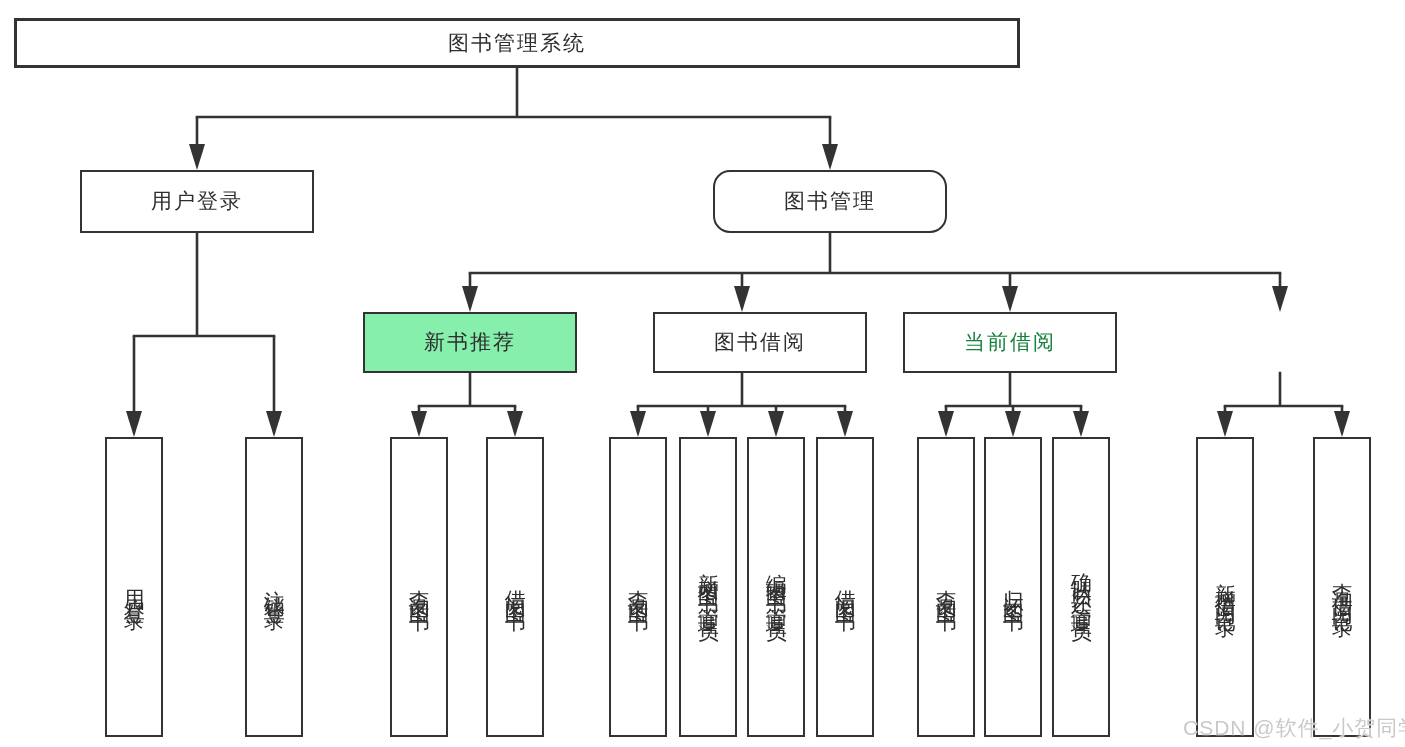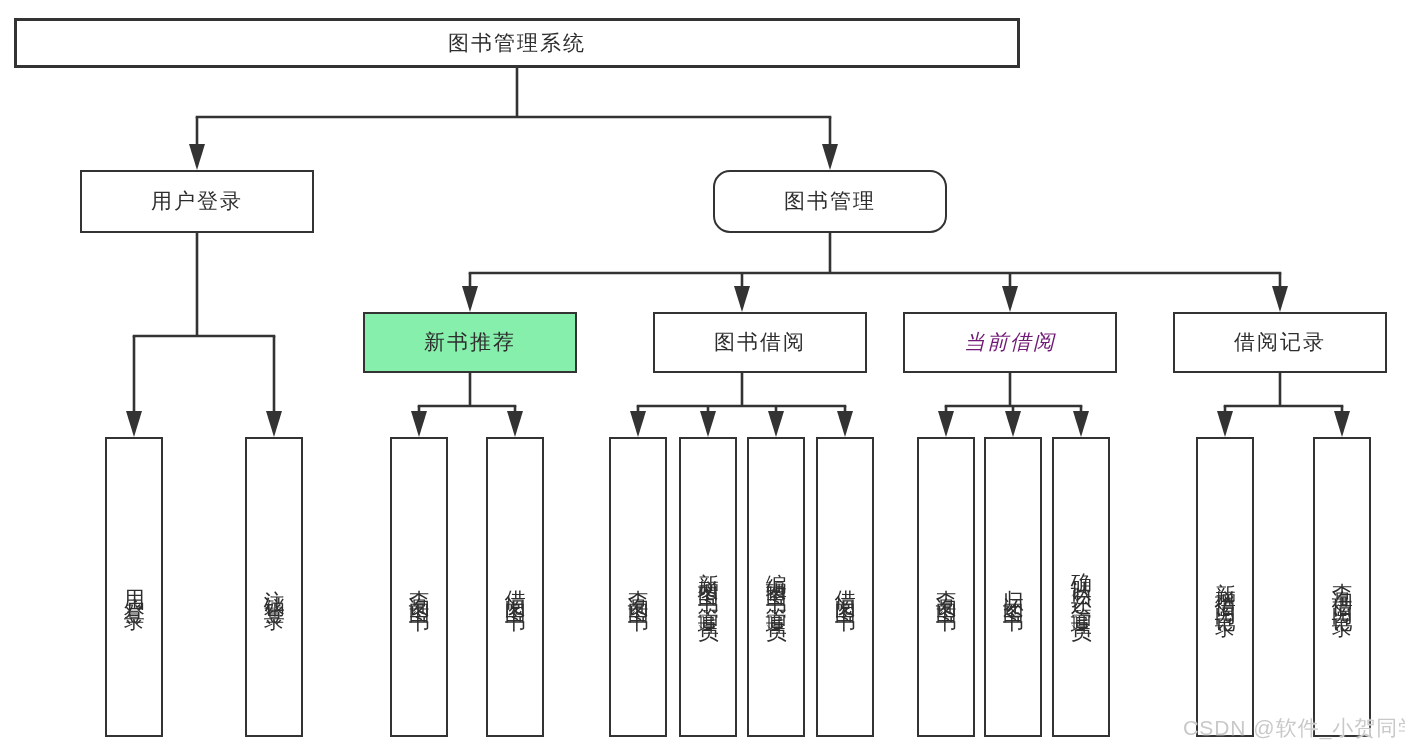--- a/index.html
+++ b/index.html
@@ -100,25 +100,22 @@
       </div>
       <div class="node horizontal" style="left: 713px; top: 170px; width: 234px; height: 63px; border-color: rgb(51, 51, 51); background: rgb(255, 255, 255); color: rgb(46, 46, 46); border-radius: 17px;">
         <span>图书管理</span>
       </div>
       <div class="node horizontal" style="left: 363px; top: 312px; width: 214px; height: 61px; border-color: rgb(51, 51, 51); background: #86efac; color: rgb(46, 46, 46);">
         <span>新书推荐</span>
       </div>
       <div class="node horizontal" style="left: 635px; top: 312px; width: 214px; height: 61px; border-color: rgb(51, 51, 51); background: rgb(255, 255, 255); color: rgb(46, 46, 46); margin-left: 18px;">
         <span>图书借阅</span>
       </div>
-      <div class="node horizontal" style="left: 903px; top: 312px; width: 214px; height: 61px; border-color: rgb(51, 51, 51); background: rgb(255, 255, 255); color: #701a75; font-style: italic;">
+      <div class="node horizontal" style="left: 903px; top: 312px; width: 214px; height: 61px; border-color: rgb(51, 51, 51); background: rgb(255, 255, 255); color: #15803d;">
         <span>当前借阅</span>
-      </div>
-      <div class="node horizontal" style="left: 1173px; top: 312px; width: 214px; height: 61px; border-color: rgb(51, 51, 51); background: rgb(255, 255, 255); color: rgb(46, 46, 46);">
-        <span>借阅记录</span>
       </div>
       <div class="node vertical" style="left: 105px; top: 437px; width: 58px; height: 300px; border-color: rgb(51, 51, 51); background: rgb(255, 255, 255); color: rgb(46, 46, 46);">
         <span>用户登录</span>
       </div>
       <div class="node vertical" style="left: 245px; top: 437px; width: 58px; height: 300px; border-color: rgb(51, 51, 51); background: rgb(255, 255, 255); color: rgb(46, 46, 46);">
         <span>注销登录</span>
       </div>
       <div class="node vertical" style="left: 390px; top: 437px; width: 58px; height: 300px; border-color: rgb(51, 51, 51); background: rgb(255, 255, 255); color: rgb(46, 46, 46);">
         <span>查询图书</span>
       </div>

